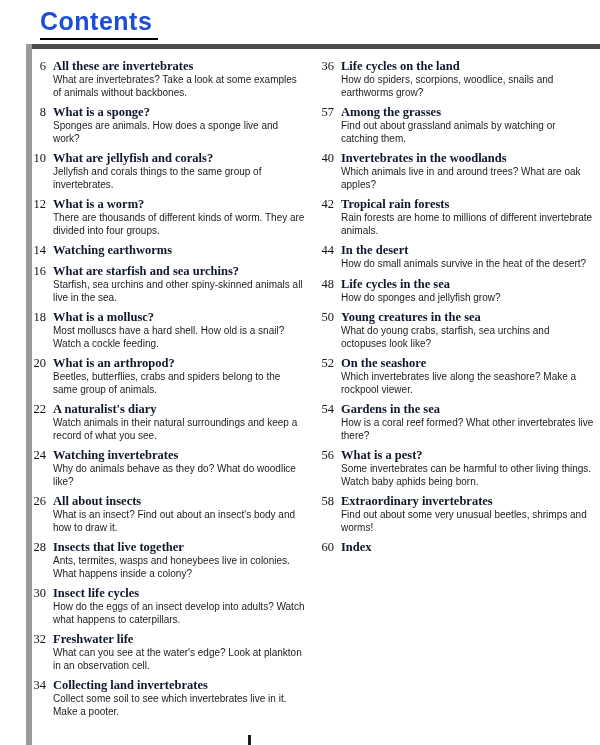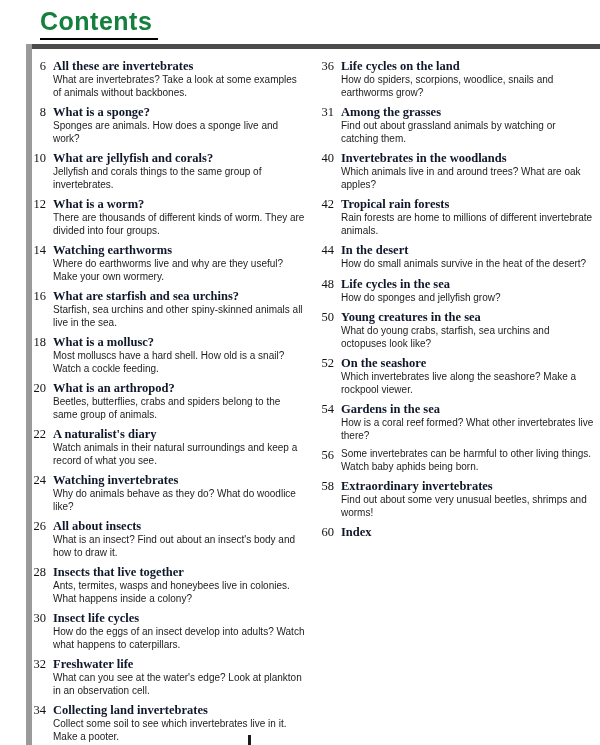--- a/index.html
+++ b/index.html
@@ -15,21 +15,21 @@
   .header {
     padding: 7px 0 0 40px;
   }
   .header h1 {
     display: inline-block;
     margin: 0;
     font-family: "Liberation Sans", sans-serif;
     font-weight: bold;
     font-size: 25px;
     letter-spacing: 0.5px;
-    color: #15803d;
+    color: #1d4ed8;
     border-bottom: 2px solid #000;
     padding: 0 6px 2px 0;
   }
   .top-rule {
     margin-left: 26px;
     margin-top: 4px;
     height: 5px;
     background: #4c4c4c;
   }
   .left-bar {
@@ -127,21 +127,20 @@
     <div class="entry-body">
       <div class="title">What is a worm?</div>
       <div class="desc">There are thousands of different kinds of worm. They are divided into four groups.</div>
     </div>
   </div>
 
   <div class="entry">
     <div class="num">14</div>
     <div class="entry-body">
       <div class="title">Watching earthworms</div>
-      <div class="desc">Where do earthworms live and why are they useful? Make your own wormery.</div>
     </div>
   </div>
 
   <div class="entry">
     <div class="num">16</div>
     <div class="entry-body">
       <div class="title">What are starfish and sea urchins?</div>
       <div class="desc">Starfish, sea urchins and other spiny-skinned animals all live in the sea.</div>
     </div>
   </div>
@@ -221,21 +220,21 @@
   <div class="col" id="col-right">
   <div class="entry">
     <div class="num">36</div>
     <div class="entry-body">
       <div class="title">Life cycles on the land</div>
       <div class="desc">How do spiders, scorpions, woodlice, snails and earthworms grow?</div>
     </div>
   </div>
 
   <div class="entry">
-    <div class="num">31</div>
+    <div class="num">57</div>
     <div class="entry-body">
       <div class="title">Among the grasses</div>
       <div class="desc">Find out about grassland animals by watching or catching them.</div>
     </div>
   </div>
 
   <div class="entry">
     <div class="num">40</div>
     <div class="entry-body">
       <div class="title">Invertebrates in the woodlands</div>
@@ -288,20 +287,21 @@
     <div class="num">54</div>
     <div class="entry-body">
       <div class="title">Gardens in the sea</div>
       <div class="desc">How is a coral reef formed? What other invertebrates live there?</div>
     </div>
   </div>
 
   <div class="entry">
     <div class="num">56</div>
     <div class="entry-body">
+      <div class="title">What is a pest?</div>
       <div class="desc">Some invertebrates can be harmful to other living things. Watch baby aphids being born.</div>
     </div>
   </div>
 
   <div class="entry">
     <div class="num">58</div>
     <div class="entry-body">
       <div class="title">Extraordinary invertebrates</div>
       <div class="desc">Find out about some very unusual beetles, shrimps and worms!</div>
     </div>

